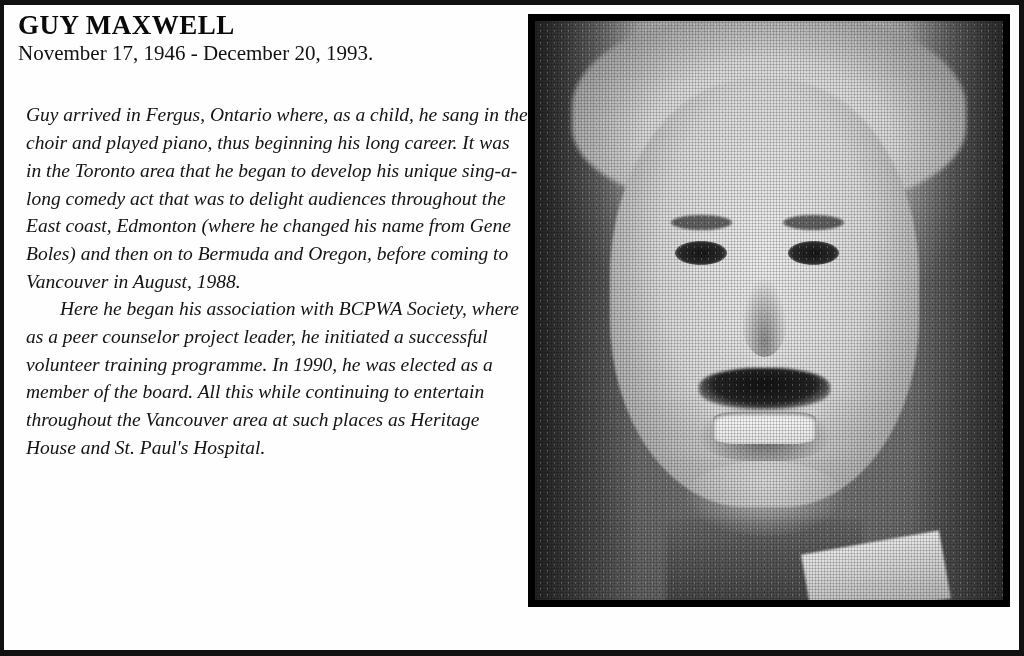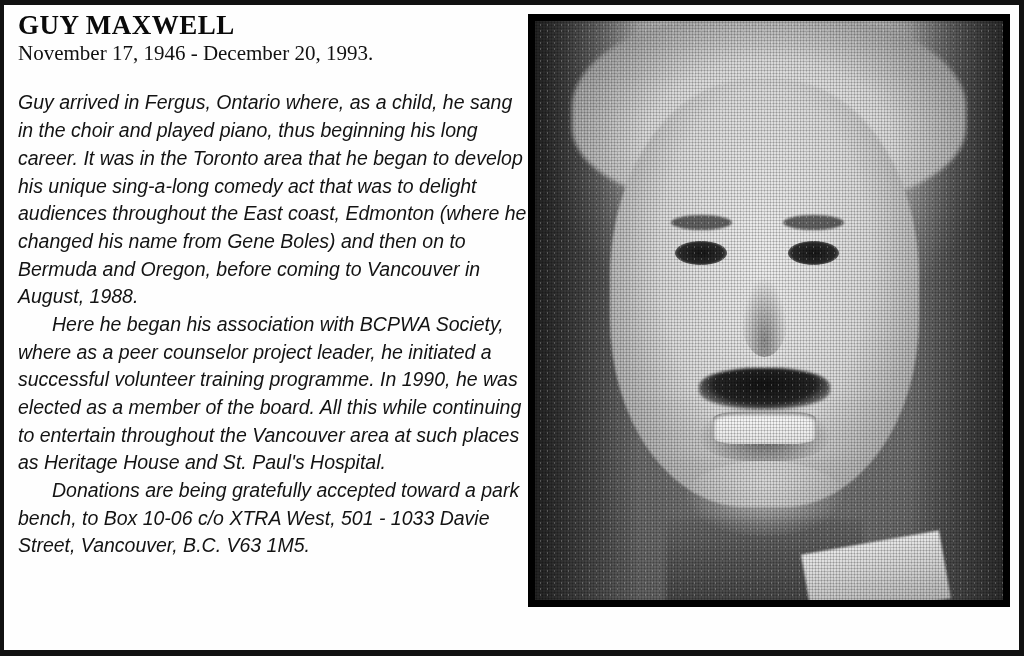--- a/index.html
+++ b/index.html
@@ -51,30 +51,30 @@
     font-size: 27px;
     letter-spacing: 0.5px;
     line-height: 1.05;
     color: #0a0a0a;
     margin: 0 8px 2px 0;
   }
   .dates {
     font-family: "Liberation Serif", serif;
     font-size: 21px;
     color: #111;
-    margin: 0 0 24px 0;
+    margin: 0 0 36px 0;
     line-height: 1.15;
   }
   .body-text p {
-    font-family: Liberation Sans, sans-serif;
+    font-family: Liberation Serif, serif;
     font-style: italic;
     font-size: 19.5px;
     line-height: 1.42;
     color: #131313;
-    margin: 0 0 0 0;
+    margin: 0 0 0 8px;
     text-indent: 0;
   }
   .body-text p.indent {
     text-indent: 34px;
     margin-top: 0;
   }
   
   .photo-wrap {
     position: absolute;
     left: 524px;
@@ -198,21 +198,20 @@
 <div class="page">
   <div class="frame"></div>
   <div class="content">
 
     <div class="text-col">
       <div class="name">GUY MAXWELL</div>
       <div class="dates">November 17, 1946 - December 20, 1993.</div>
       <div class="body-text">
         <p>Guy arrived in Fergus, Ontario where, as a child, he sang in the choir and played piano, thus beginning his long career. It was in the Toronto area that he began to develop his unique sing-a-long comedy act that was to delight audiences throughout the East coast, Edmonton (where he changed his name from Gene Boles) and then on to Bermuda and Oregon, before coming to Vancouver in August, 1988.</p>
         <p class="indent">Here he began his association with BCPWA Society, where as a peer counselor project leader, he initiated a successful volunteer training programme. In 1990, he was elected as a member of the board. All this while continuing to entertain throughout the Vancouver area at such places as Heritage House and St. Paul's Hospital.</p>
-        <p class="indent">Donations are being gratefully accepted toward a park bench, to Box 10-06 c/o XTRA West, 501 - 1033 Davie Street, Vancouver, B.C. V63 1M5.</p>
       </div>
     </div>
 
     <div class="photo-wrap">
       <div class="photo">
         <div class="ph-layer ph-bg-dark"></div>
         <div class="ph-layer ph-bg-dark-r"></div>
         <div class="ph-layer ph-neck"></div>
         <div class="ph-layer ph-collar"></div>
         <div class="ph-layer ph-hair"></div>

